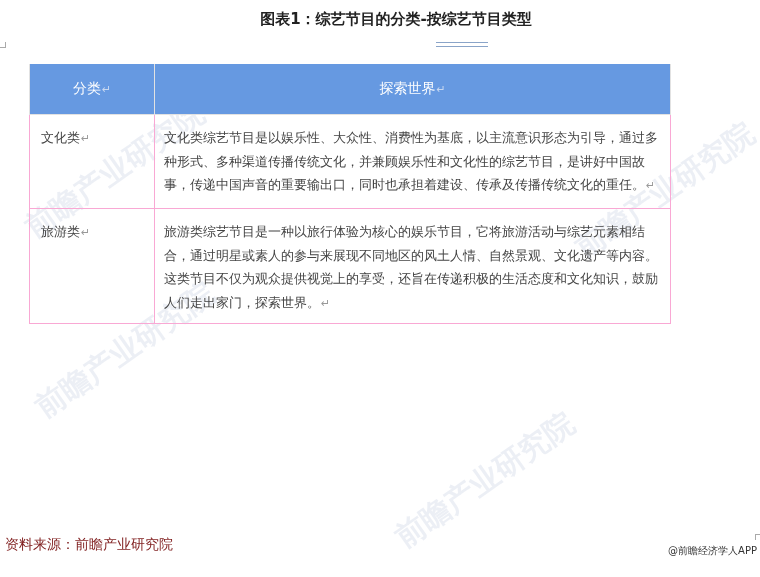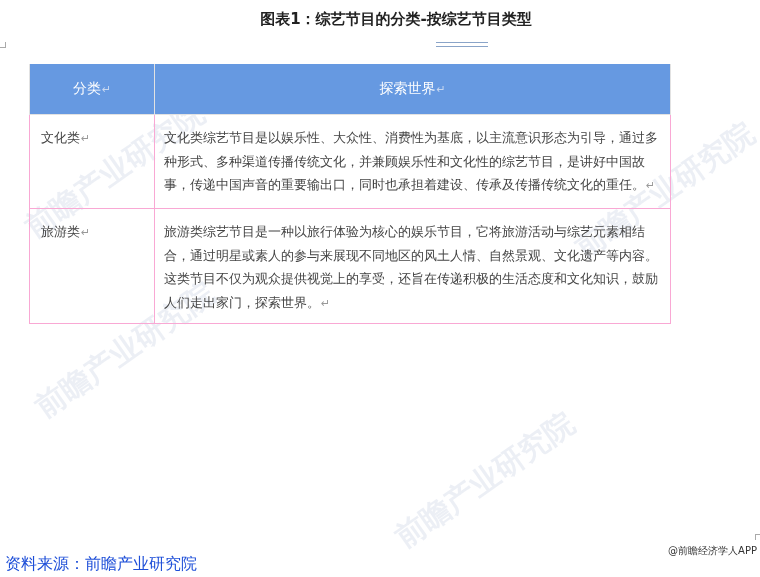--- a/index.html
+++ b/index.html
@@ -15,21 +15,21 @@
   table.cls { position:absolute; left:5px; top:64px; width:642px; border-collapse:collapse;
               table-layout:fixed; font-size:13px;margin-left:24px; }
   table.cls th { background:#6699e1; color:#fff; font-weight:normal; font-size:14px;
                  height:48px; text-align:center; border:1px solid #e2e2e2; border-top:none; }
   table.cls td { border:1px solid #f9a8d4; vertical-align:top; line-height:23.5px;
                  padding:11px 10px 8px 10px; color:#444; }
   table.cls td.cat { padding-left:11px; }
   table.cls td.desc { padding-left:9px; }
   tr.alt td { background:#f6f6f6; }
   .ret { color:#999; font-size:11px; margin-left:1px; }
-  .footer-left { position:absolute; left:5px; top:554px; font-size:16px; color:#1d4ed8; }
+  .footer-left { position:absolute; left:5px; top:536px; font-size:14px; color:#7f1d1d; }
   .footer-right { position:absolute; right:3px; top:544px; font-size:10px; color:#333; }
   .wm { position:absolute; color:rgba(200,210,225,0.35); font-size:30px; font-weight:bold;
         transform:rotate(-35deg); pointer-events:none; white-space:nowrap; }
 </style>
 </head>
 <body>
 
 <div class="wm" style="left:10px;top:150px;">前瞻产业研究院</div>
 <div class="wm" style="left:560px;top:170px;">前瞻产业研究院</div>
 <div class="wm" style="left:20px;top:330px;">前瞻产业研究院</div>

